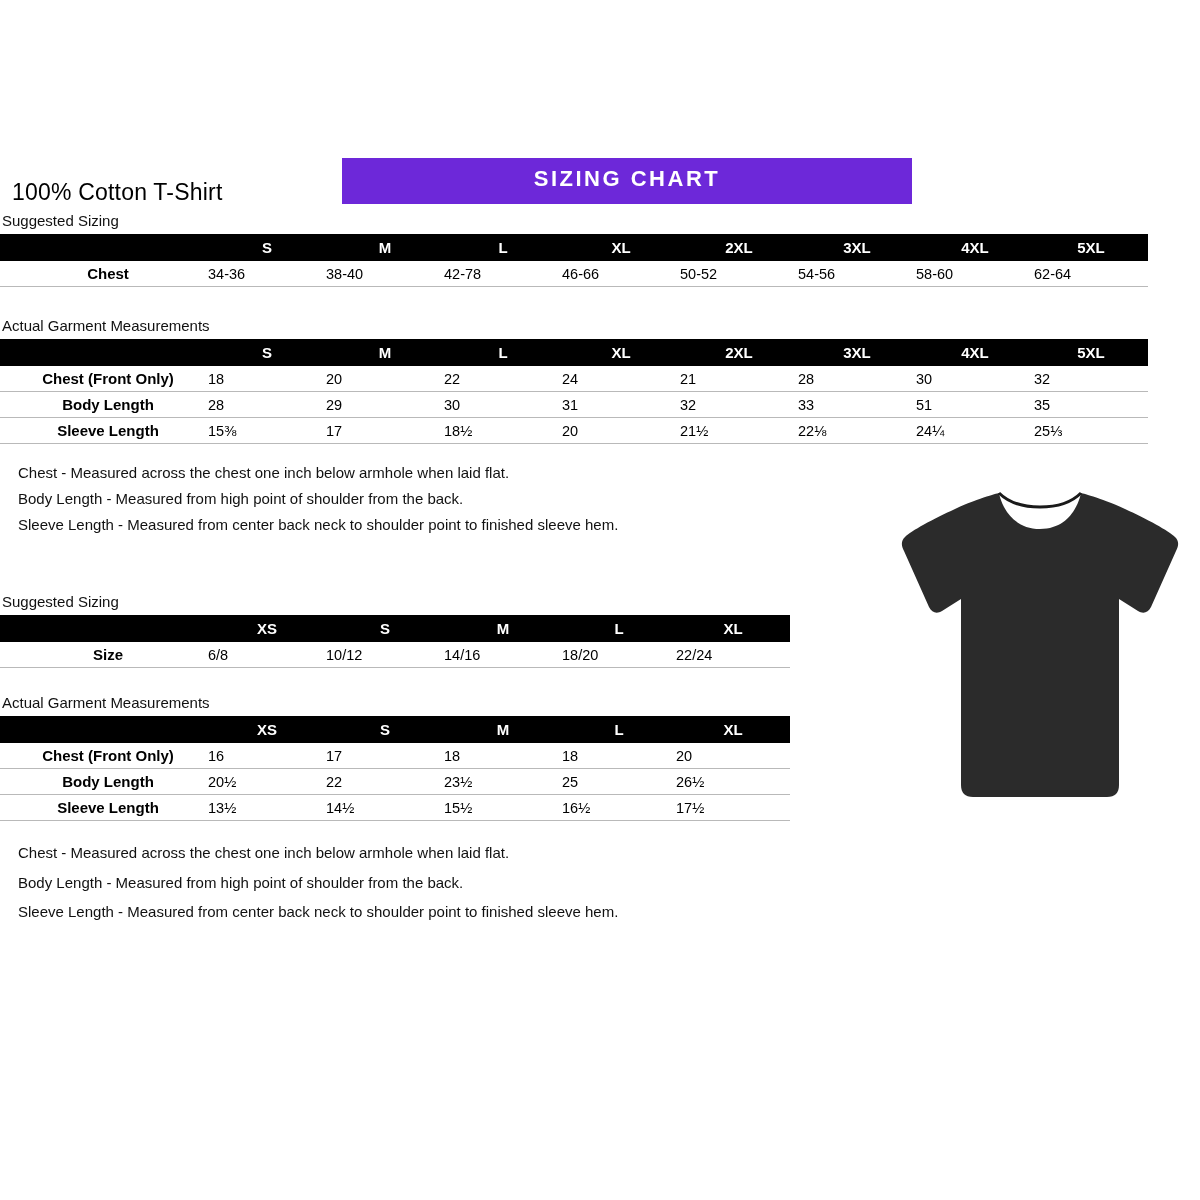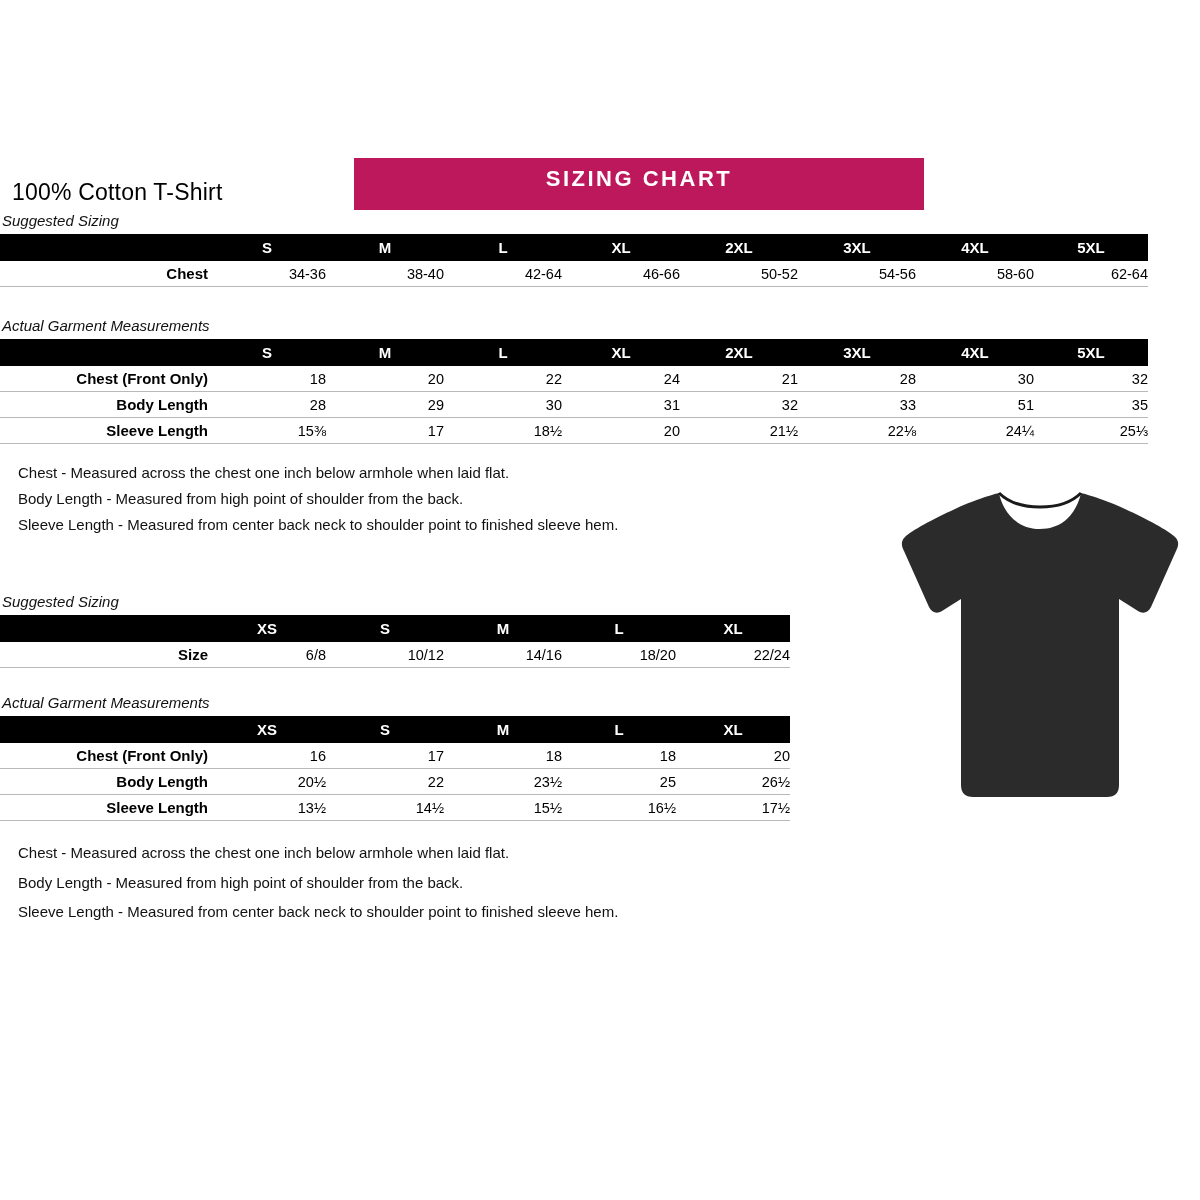--- a/index.html
+++ b/index.html
@@ -35,45 +35,44 @@
     top: 0;
     font-size: 23px;
     font-weight: 400;
     letter-spacing: 0.2px;
     white-space: nowrap;
     line-height: 34px;
     margin-top: 15px;
   }
   .sizing-chart-banner {
     position: absolute;
-    left: 342px;
+    left: 330px;
     top: -2px;
     width: 570px;
-    height: 52px;
-    background: #be185d;
+    height: 46px;
+    background: #6d28d9;
   }
   .sizing-chart-banner span {
     position: absolute;
     left: 0;
     right: 0;
     top: 8px;
     text-align: center;
     color: #ffffff;
     font-weight: bold;
     font-size: 22px;
     letter-spacing: 2.5px;
   }
 
   .sub-label {
     position: absolute;
     font-size: 15px;
     font-weight: 400;
     color: #111;
     white-space: nowrap;
-    font-style: italic;
   }
 
   
   table.szt {
     position: absolute;
     border-collapse: collapse;
     table-layout: fixed;
     font-size: 14.5px;
   }
   table.szt th, table.szt td {
@@ -87,25 +86,25 @@
     color: #ffffff;
     font-weight: bold;
     font-size: 15px;
     text-align: center;
     height: 27px;
   }
   table.szt thead th.rowhead {
     text-align: left;
   }
   table.szt tbody td {
-    text-align: right;
+    text-align: left;
     border-bottom: 1px solid #b9b9b9;
   }
   table.szt tbody td.rowhead {
-    text-align: right;
+    text-align: center;
     font-weight: bold;
     padding-left: 8px;
     font-size: 15px;
   }
   table.szt tbody tr:last-child td {
     border-bottom: 1px solid #b9b9b9;
   }
   table.szt.nolines tbody td {
     border-bottom: none;
   }
@@ -172,21 +171,21 @@
         <th>3XL</th>
         <th>4XL</th>
         <th>5XL</th>
       </tr>
     </thead>
     <tbody>
       <tr>
         <td class="rowhead">Chest</td>
         <td>34-36</td>
         <td>38-40</td>
-        <td>42-64</td>
+        <td>42-78</td>
         <td>46-66</td>
         <td>50-52</td>
         <td>54-56</td>
         <td>58-60</td>
         <td>62-64</td>
       </tr>
     </tbody>
   </table>
 
   <div class="sub-label" style="left:2px; top:317px;">Actual Garment Measurements</div>

